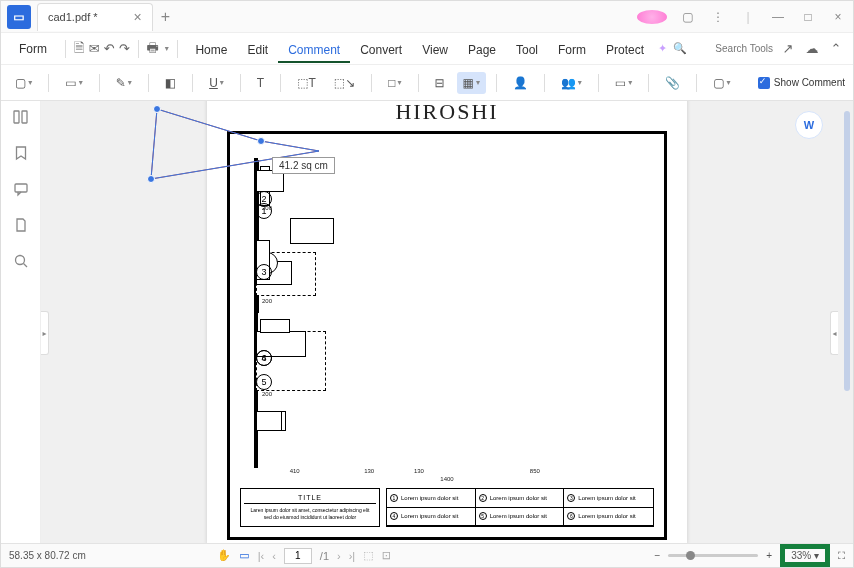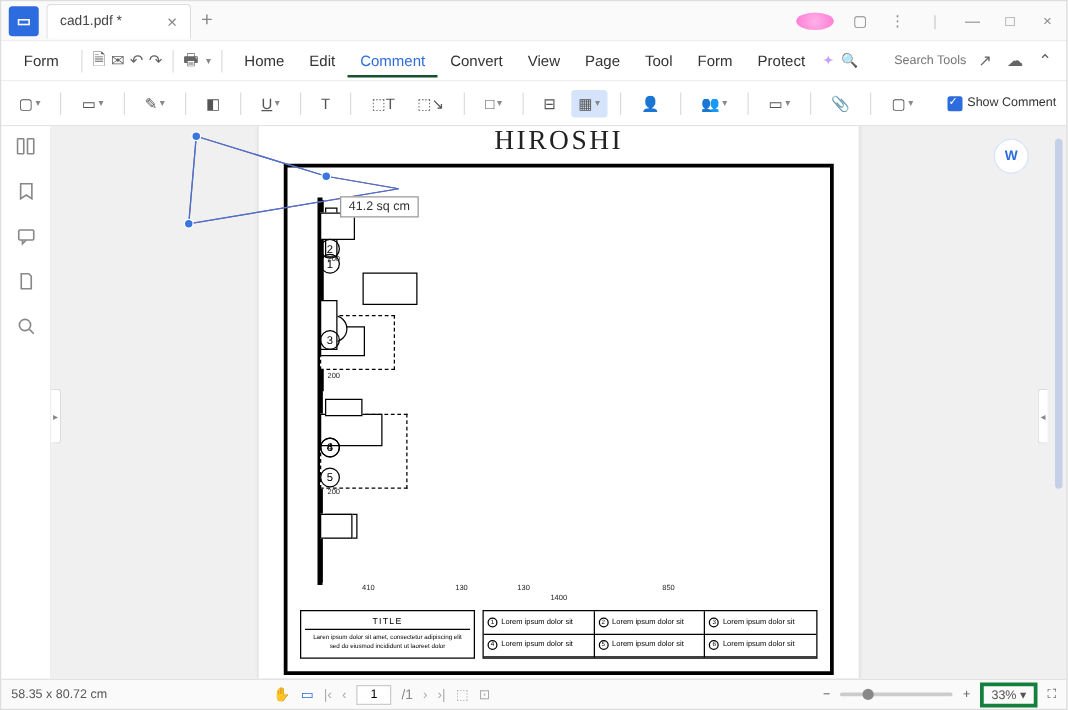--- a/index.html
+++ b/index.html
@@ -50,21 +50,21 @@
 .collapse-tab-r { position:absolute; right:15px; top:210px; width:8px; height:44px; background:#fff; border:1px solid #ddd; border-right:none; display:flex;align-items:center;justify-content:center;font-size:8px;color:#888;cursor:pointer;border-radius:3px 0 0 3px; }
 .scrollbar { position:absolute; right:3px; top:10px; width:6px; height:280px; background:#c3d0e8; border-radius:3px; }
 .float-btn { position:absolute; right:30px; top:10px; width:28px; height:28px; background:#fff; border:1px solid #d6e4fb; border-radius:50%; display:flex; align-items:center; justify-content:center; font-size:11px; color:#2c6cde; font-weight:bold; }
 .statusbar { position:absolute; bottom:0; left:0; right:0; height:24px; background:#fafafa; border-top:1px solid #e3e3e3; display:flex; align-items:center; padding:0 8px; font-size:10px; color:#555; }
 .page-nav { display:flex; align-items:center; gap:8px; margin:0 auto; }
 .page-nav span { color:#aaa; cursor:pointer; font-size:11px; }
 .page-input { width:28px; height:16px; border:1px solid #ccc; text-align:center; font-size:10px; }
 .zoom-ctrl { display:flex; align-items:center; gap:8px; margin-left:auto; }
 .zoom-slider { width:90px; height:3px; background:#ccc; position:relative; border-radius:2px; }
 .zoom-thumb { position:absolute; left:18px; top:-3px; width:9px; height:9px; background:#888; border-radius:50%; }
-.zoom-box { border:3px solid #15803d; padding:1px 6px; font-size:10px; }
+.zoom-box { border:5px solid #15803d; padding:1px 6px; font-size:10px; }
 .search-area { margin-left:auto; display:flex; align-items:center; color:#bbb; font-size:11px; gap:6px; }
 .furn { position:absolute; border:1px solid #000; background:#fff; }
 </style>
 </head>
 <body>
 
 <div class="titlebar">
   <div class="app-icon">▭</div>
   <div class="tab">
     <span>cad1.pdf *</span>

